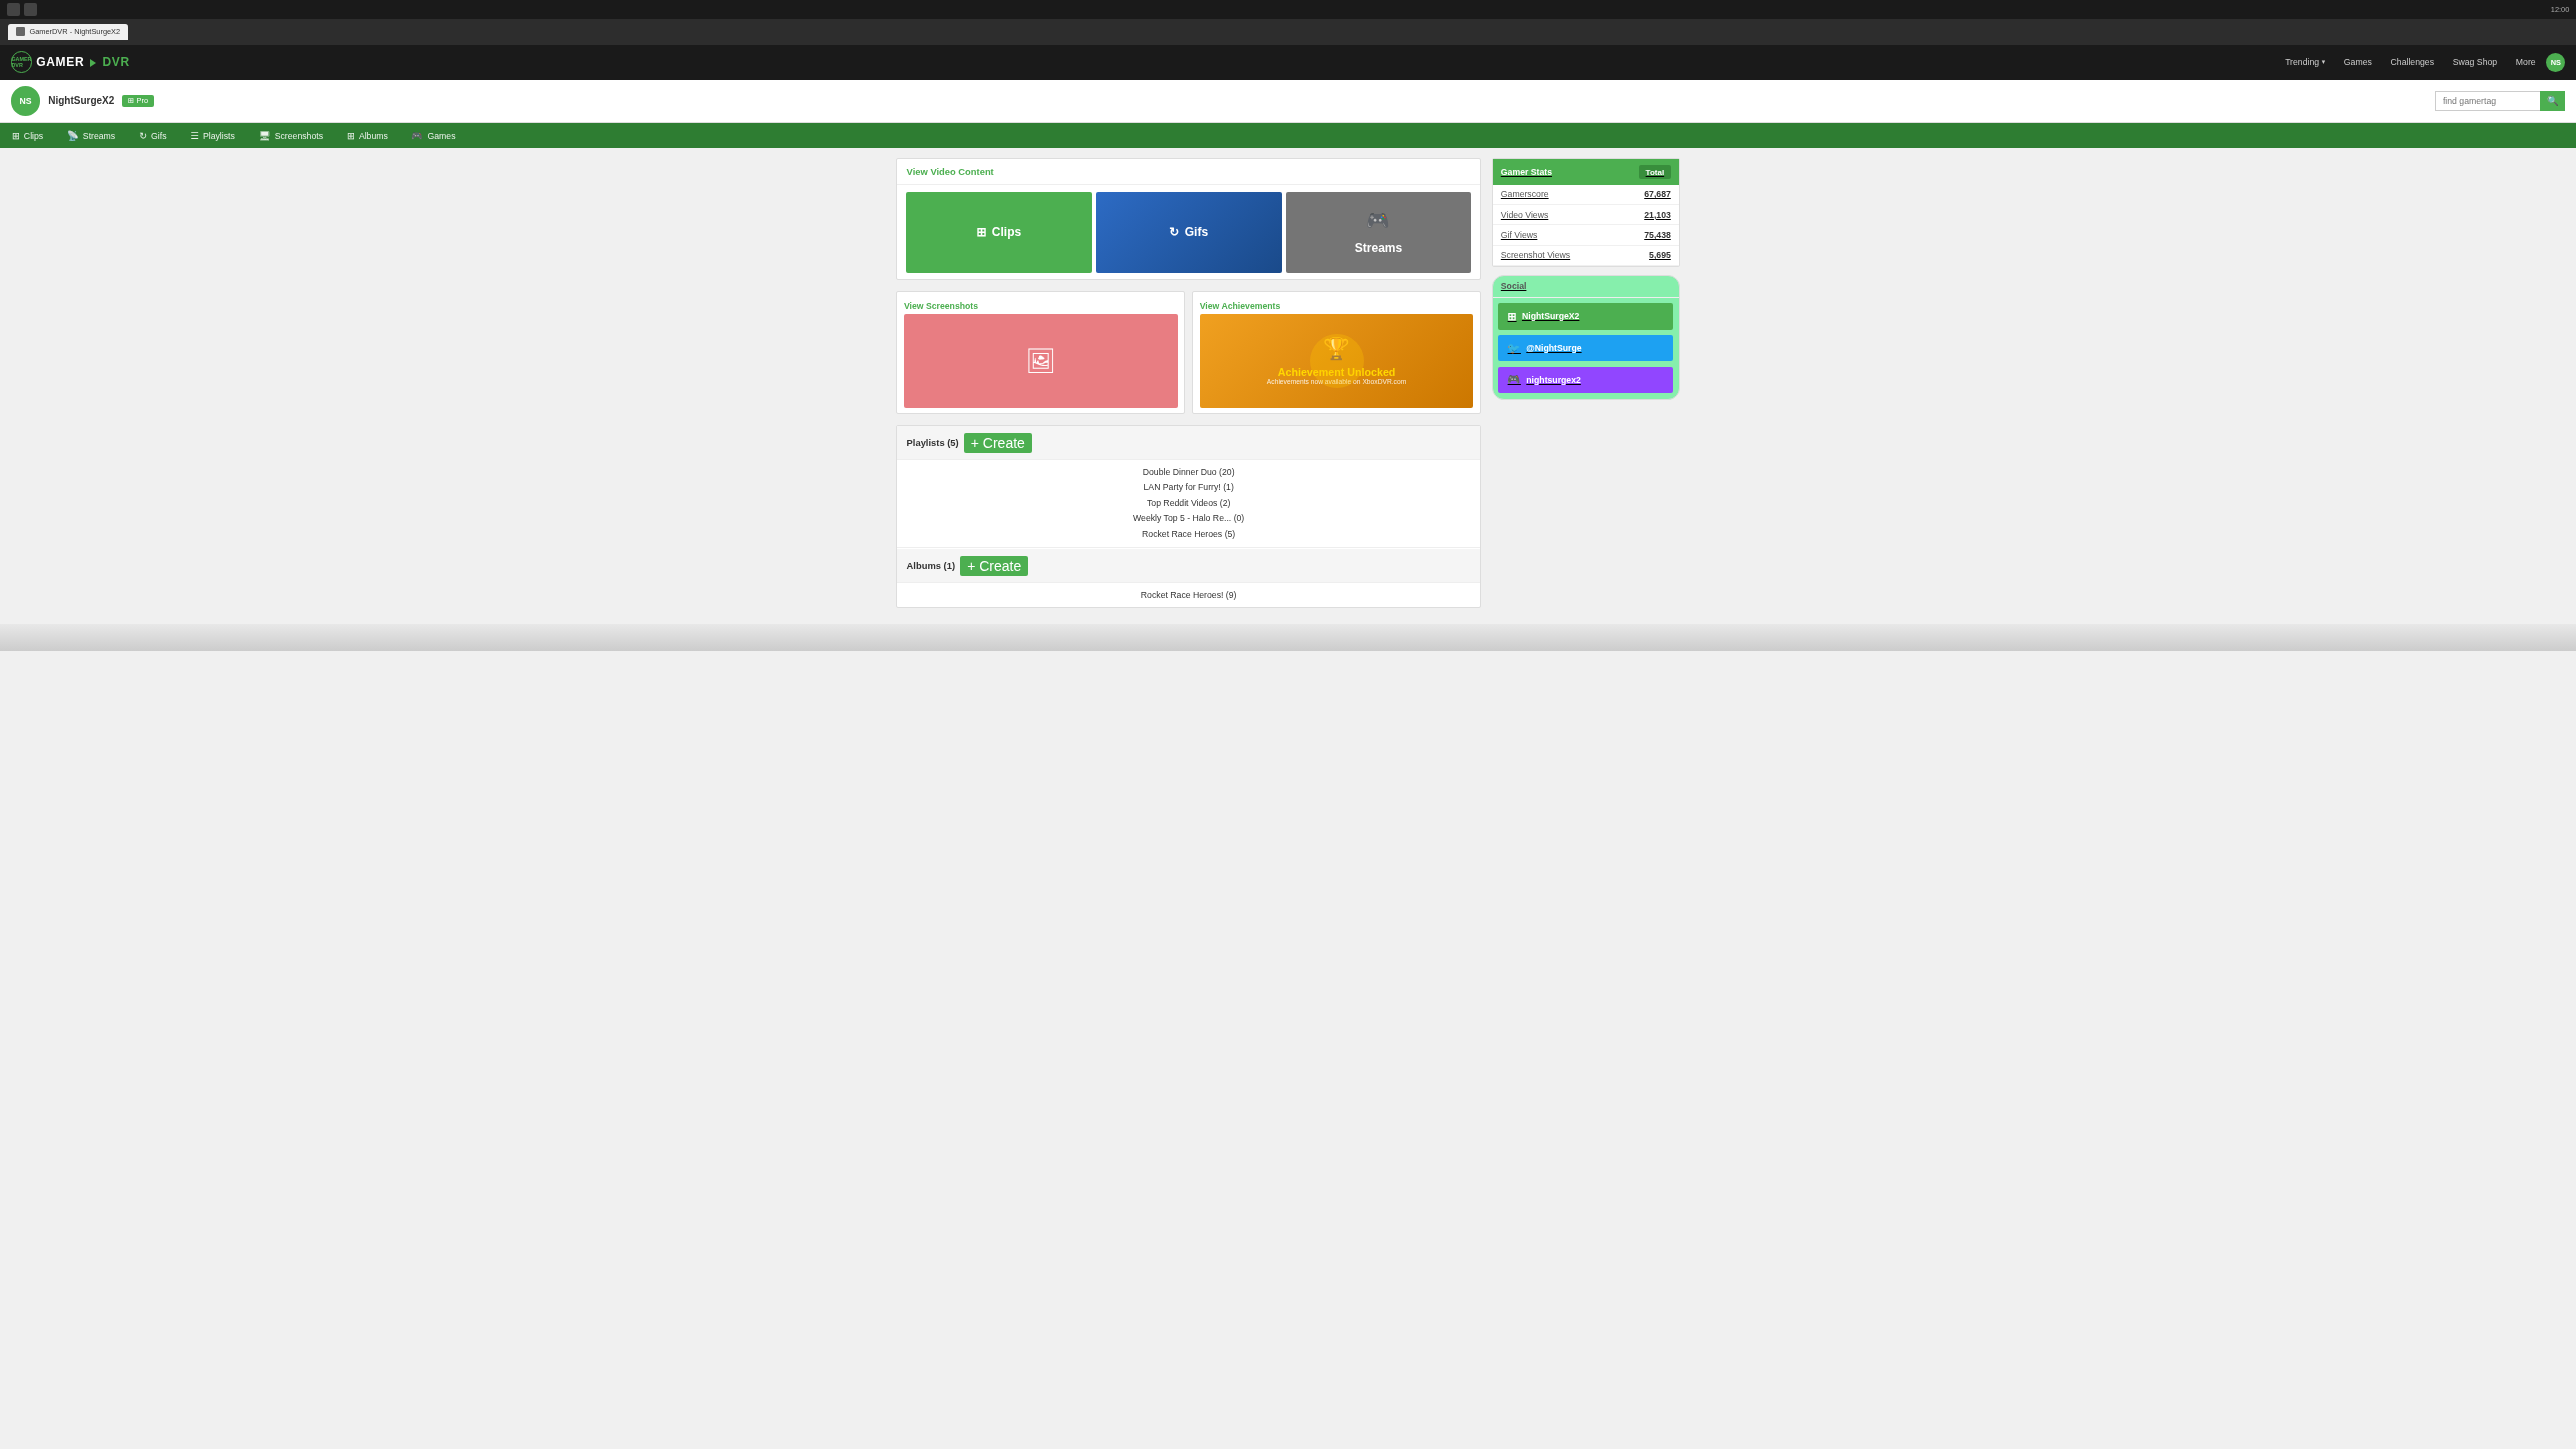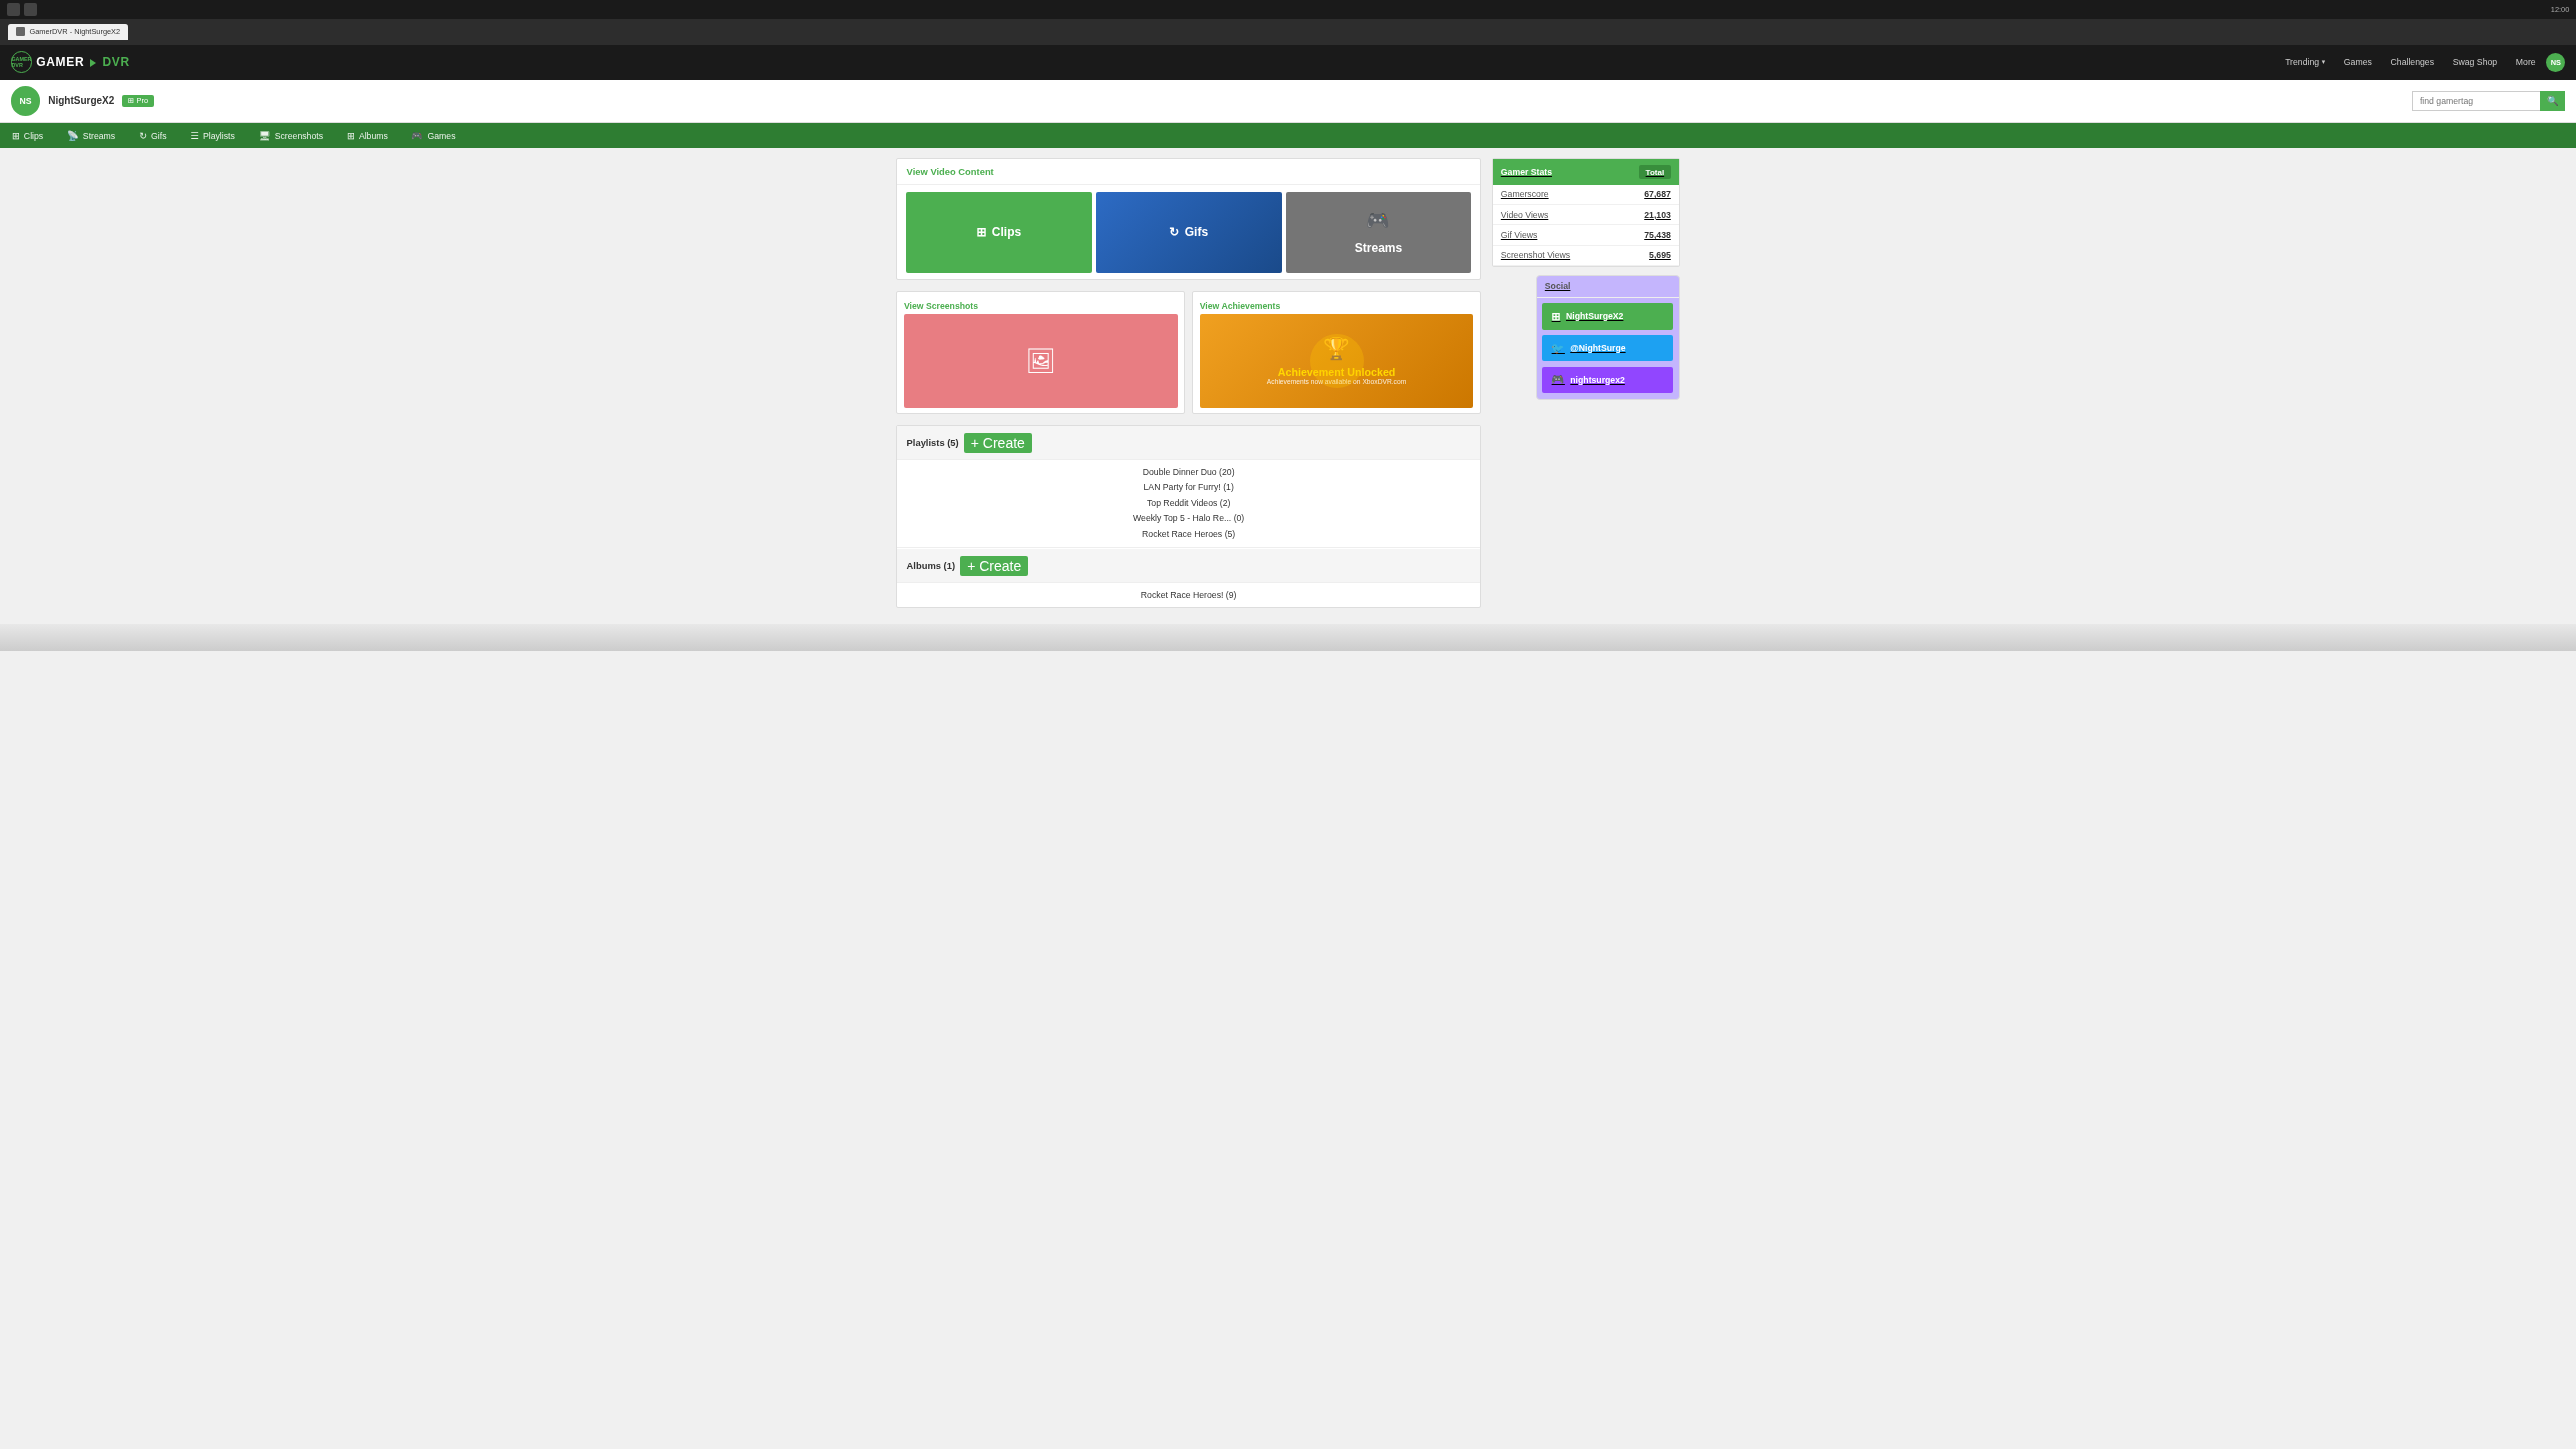--- a/index.html
+++ b/index.html
@@ -66,21 +66,21 @@
       padding: 6.7px 10.7px;
       display: flex;
       align-items: center;
       gap: 8px;
       border-bottom: 0.7px solid #ddd;
     }
     .user-avatar { width: 29.5px; height: 29.5px; background: #4caf50; border-radius: 50%; display: flex; align-items: center; justify-content: center; color: white; font-weight: bold; font-size: 8.7px; border: 2px solid #4caf50; }
     .username { font-size: 10px; font-weight: bold; color: #333; }
     .pro-badge { background: #4caf50; color: white; font-size: 7.4px; padding: 1.3px 5.4px; border-radius: 2px; display: flex; align-items: center; gap: 2.7px; }
     .search-area { margin-left: auto; display: flex; align-items: center; gap: 0; }
-    .search-input { border: 0.7px solid #ccc; padding: 4px 6.7px; font-size: 8.7px; width: 128px; outline: none; border-right: none; }
+    .search-input { border: 0.7px solid #ccc; padding: 4px 6.7px; font-size: 8.7px; width: 105px; outline: none; border-right: none; }
     .search-btn { background: #4caf50; border: none; padding: 4.7px 6.7px; cursor: pointer; color: white; font-size: 9.4px; }
 
     
     .tab-bar {
       background: #2e7d32;
       display: flex;
       align-items: center;
     }
     .tab-item {
       color: white;
@@ -249,24 +249,23 @@
       display: flex;
       justify-content: space-between;
       padding: 4.7px 8px;
       border-bottom: 0.7px solid #f0f0f0;
       font-size: 8.7px;
     }
     .stats-label { color: #555; }
     .stats-value { color: #333; font-weight: bold; }
 
     .social-card {
-      background: #c4b5fd;
+      background: #86efac;
       border: 0.7px solid #ddd;
-      border-radius: 4px;
-      margin-left: 44px;
+      border-radius: 12px;
     }
     .social-header {
       padding: 5.4px 8px;
       font-size: 8.7px;
       font-weight: bold;
       color: #555;
       border-bottom: 0.7px solid #eee;
     }
     .social-links { padding: 5.4px; display: flex; flex-direction: column; gap: 5.4px; }
     .social-link {

